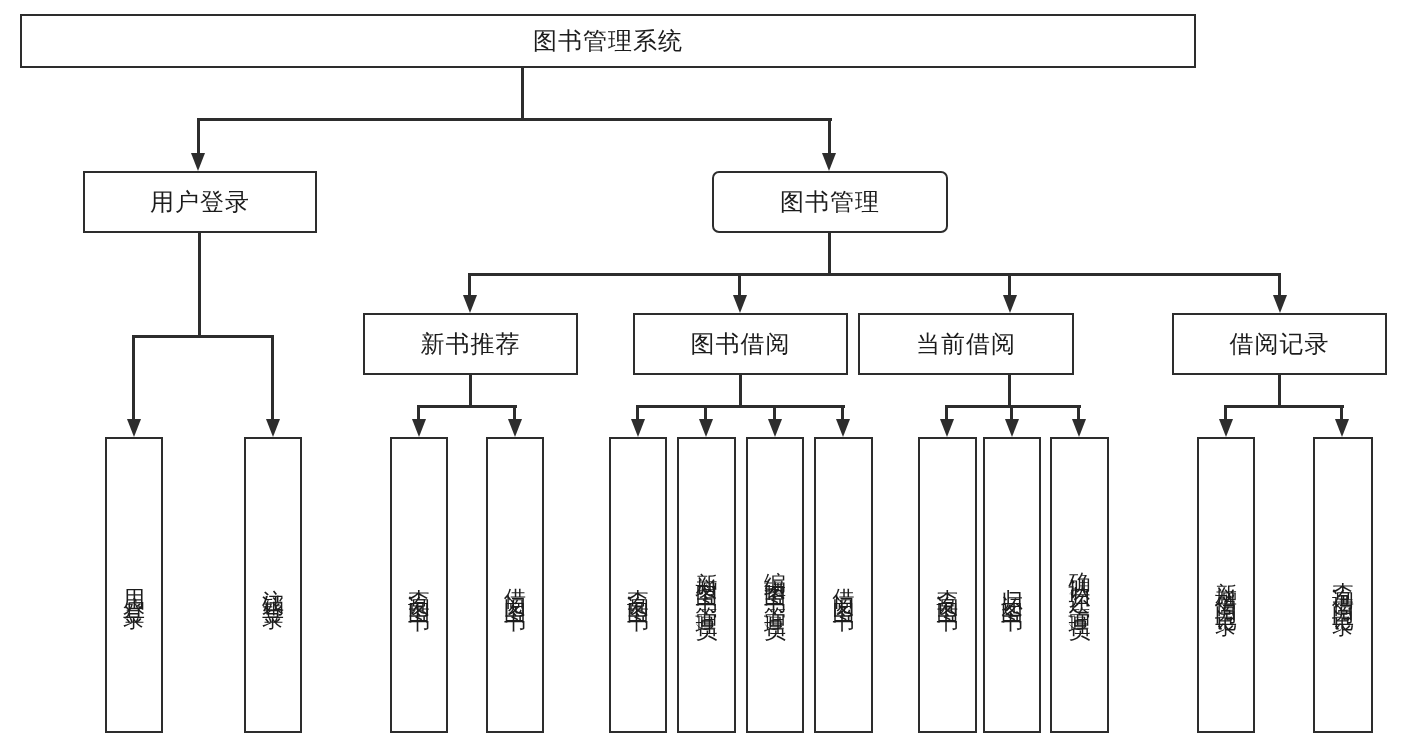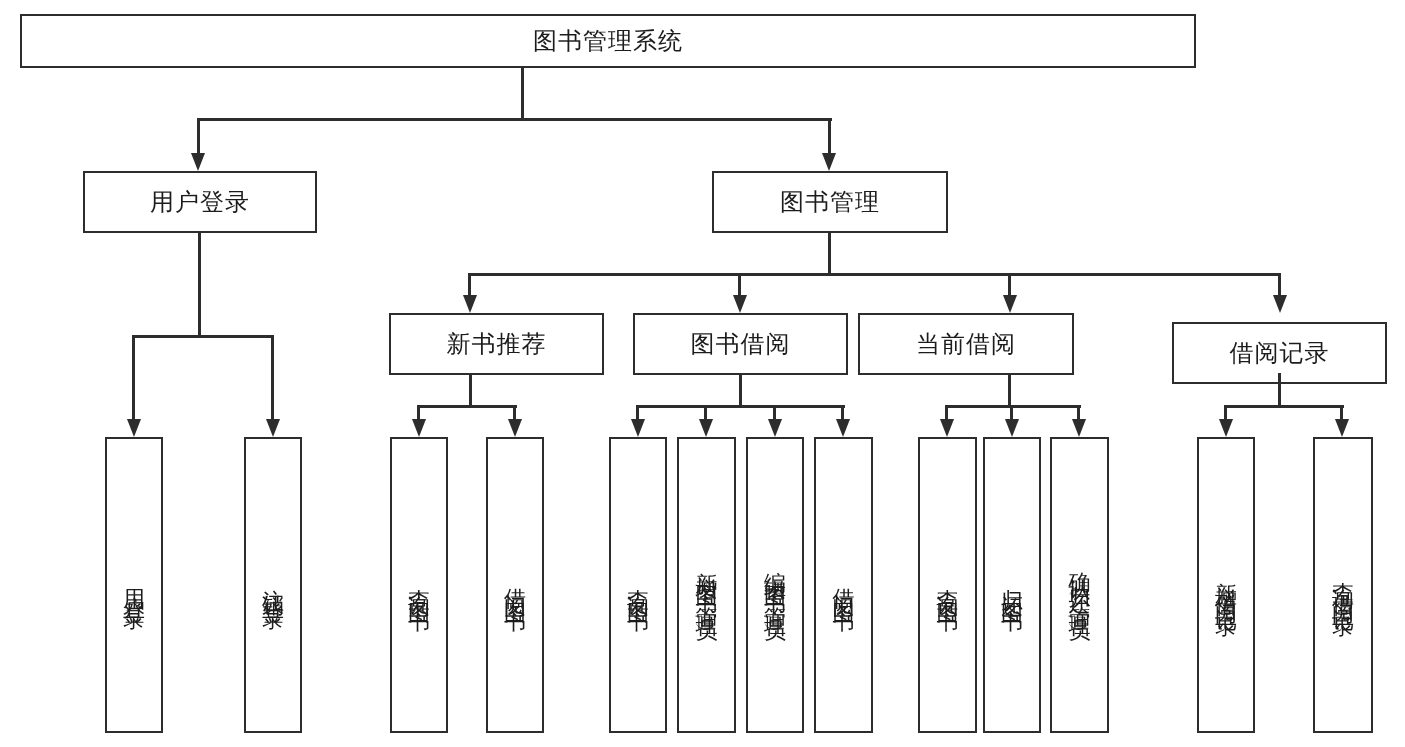--- a/index.html
+++ b/index.html
@@ -29,29 +29,29 @@
 </style>
 </head>
 <body>
 
 <div class="canvas">
 
   <div class="box" style="left:20px;top:14px;width:1176px;height:54px;">图书管理系统</div>
 
   <div class="box" style="left:83px;top:171px;width:234px;height:62px;">用户登录</div>
 
-  <div class="box" style="left:712px;top:171px;width:236px;height:62px;">图书管理</div>
+  <div class="box" style="left:712px;top:171px;width:236px;height:62px;border-radius:7px;">图书管理</div>
 
-  <div class="box" style="left:363px;top:313px;width:215px;height:62px;margin-left:26px;">新书推荐</div>
+  <div class="box" style="left:363px;top:313px;width:215px;height:62px;">新书推荐</div>
 
   <div class="box" style="left:633px;top:313px;width:215px;height:62px;">图书借阅</div>
 
   <div class="box" style="left:858px;top:313px;width:216px;height:62px;">当前借阅</div>
 
-  <div class="box" style="left:1172px;top:322px;width:215px;height:62px;">借阅记录</div>
+  <div class="box" style="left:1172px;top:313px;width:215px;height:62px;">借阅记录</div>
 
   <div class="box vbox" style="left:105px;top:437px;width:58px;height:296px;">用户登录</div>
 
   <div class="box vbox" style="left:244px;top:437px;width:58px;height:296px;">注销登录</div>
 
   <div class="box vbox" style="left:390px;top:437px;width:58px;height:296px;">查询图书</div>
 
   <div class="box vbox" style="left:486px;top:437px;width:58px;height:296px;">借阅图书</div>
 
   <div class="box vbox" style="left:609px;top:437px;width:58px;height:296px;">查询图书</div>

